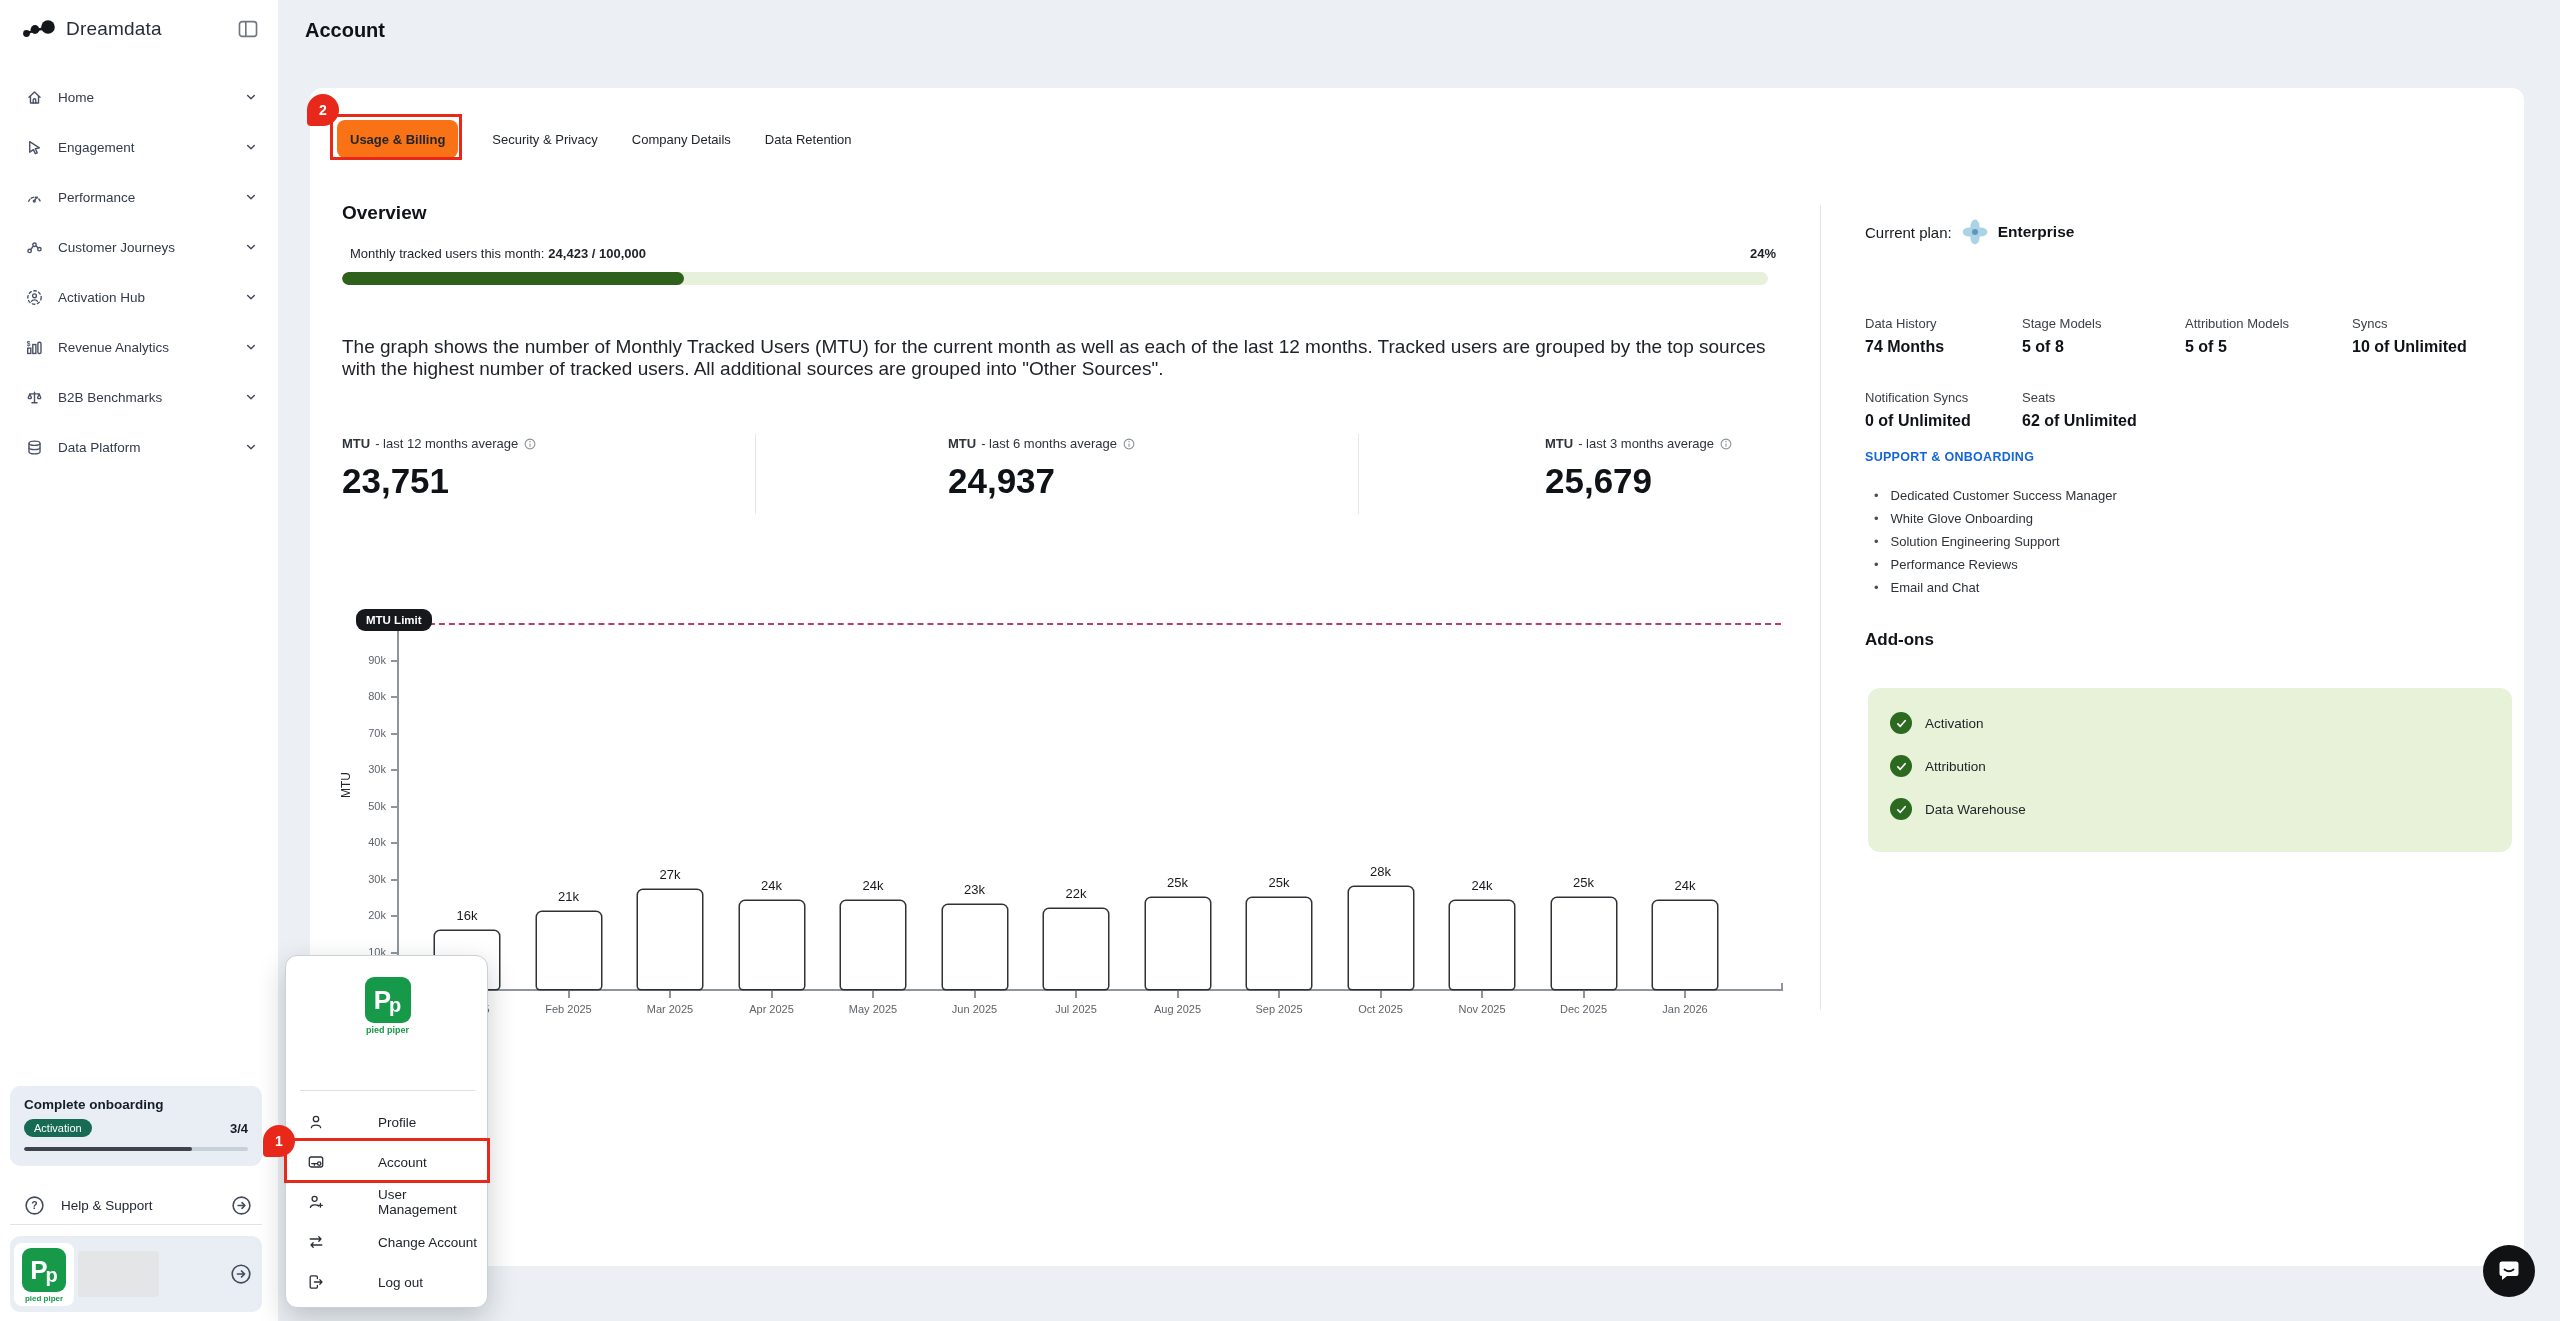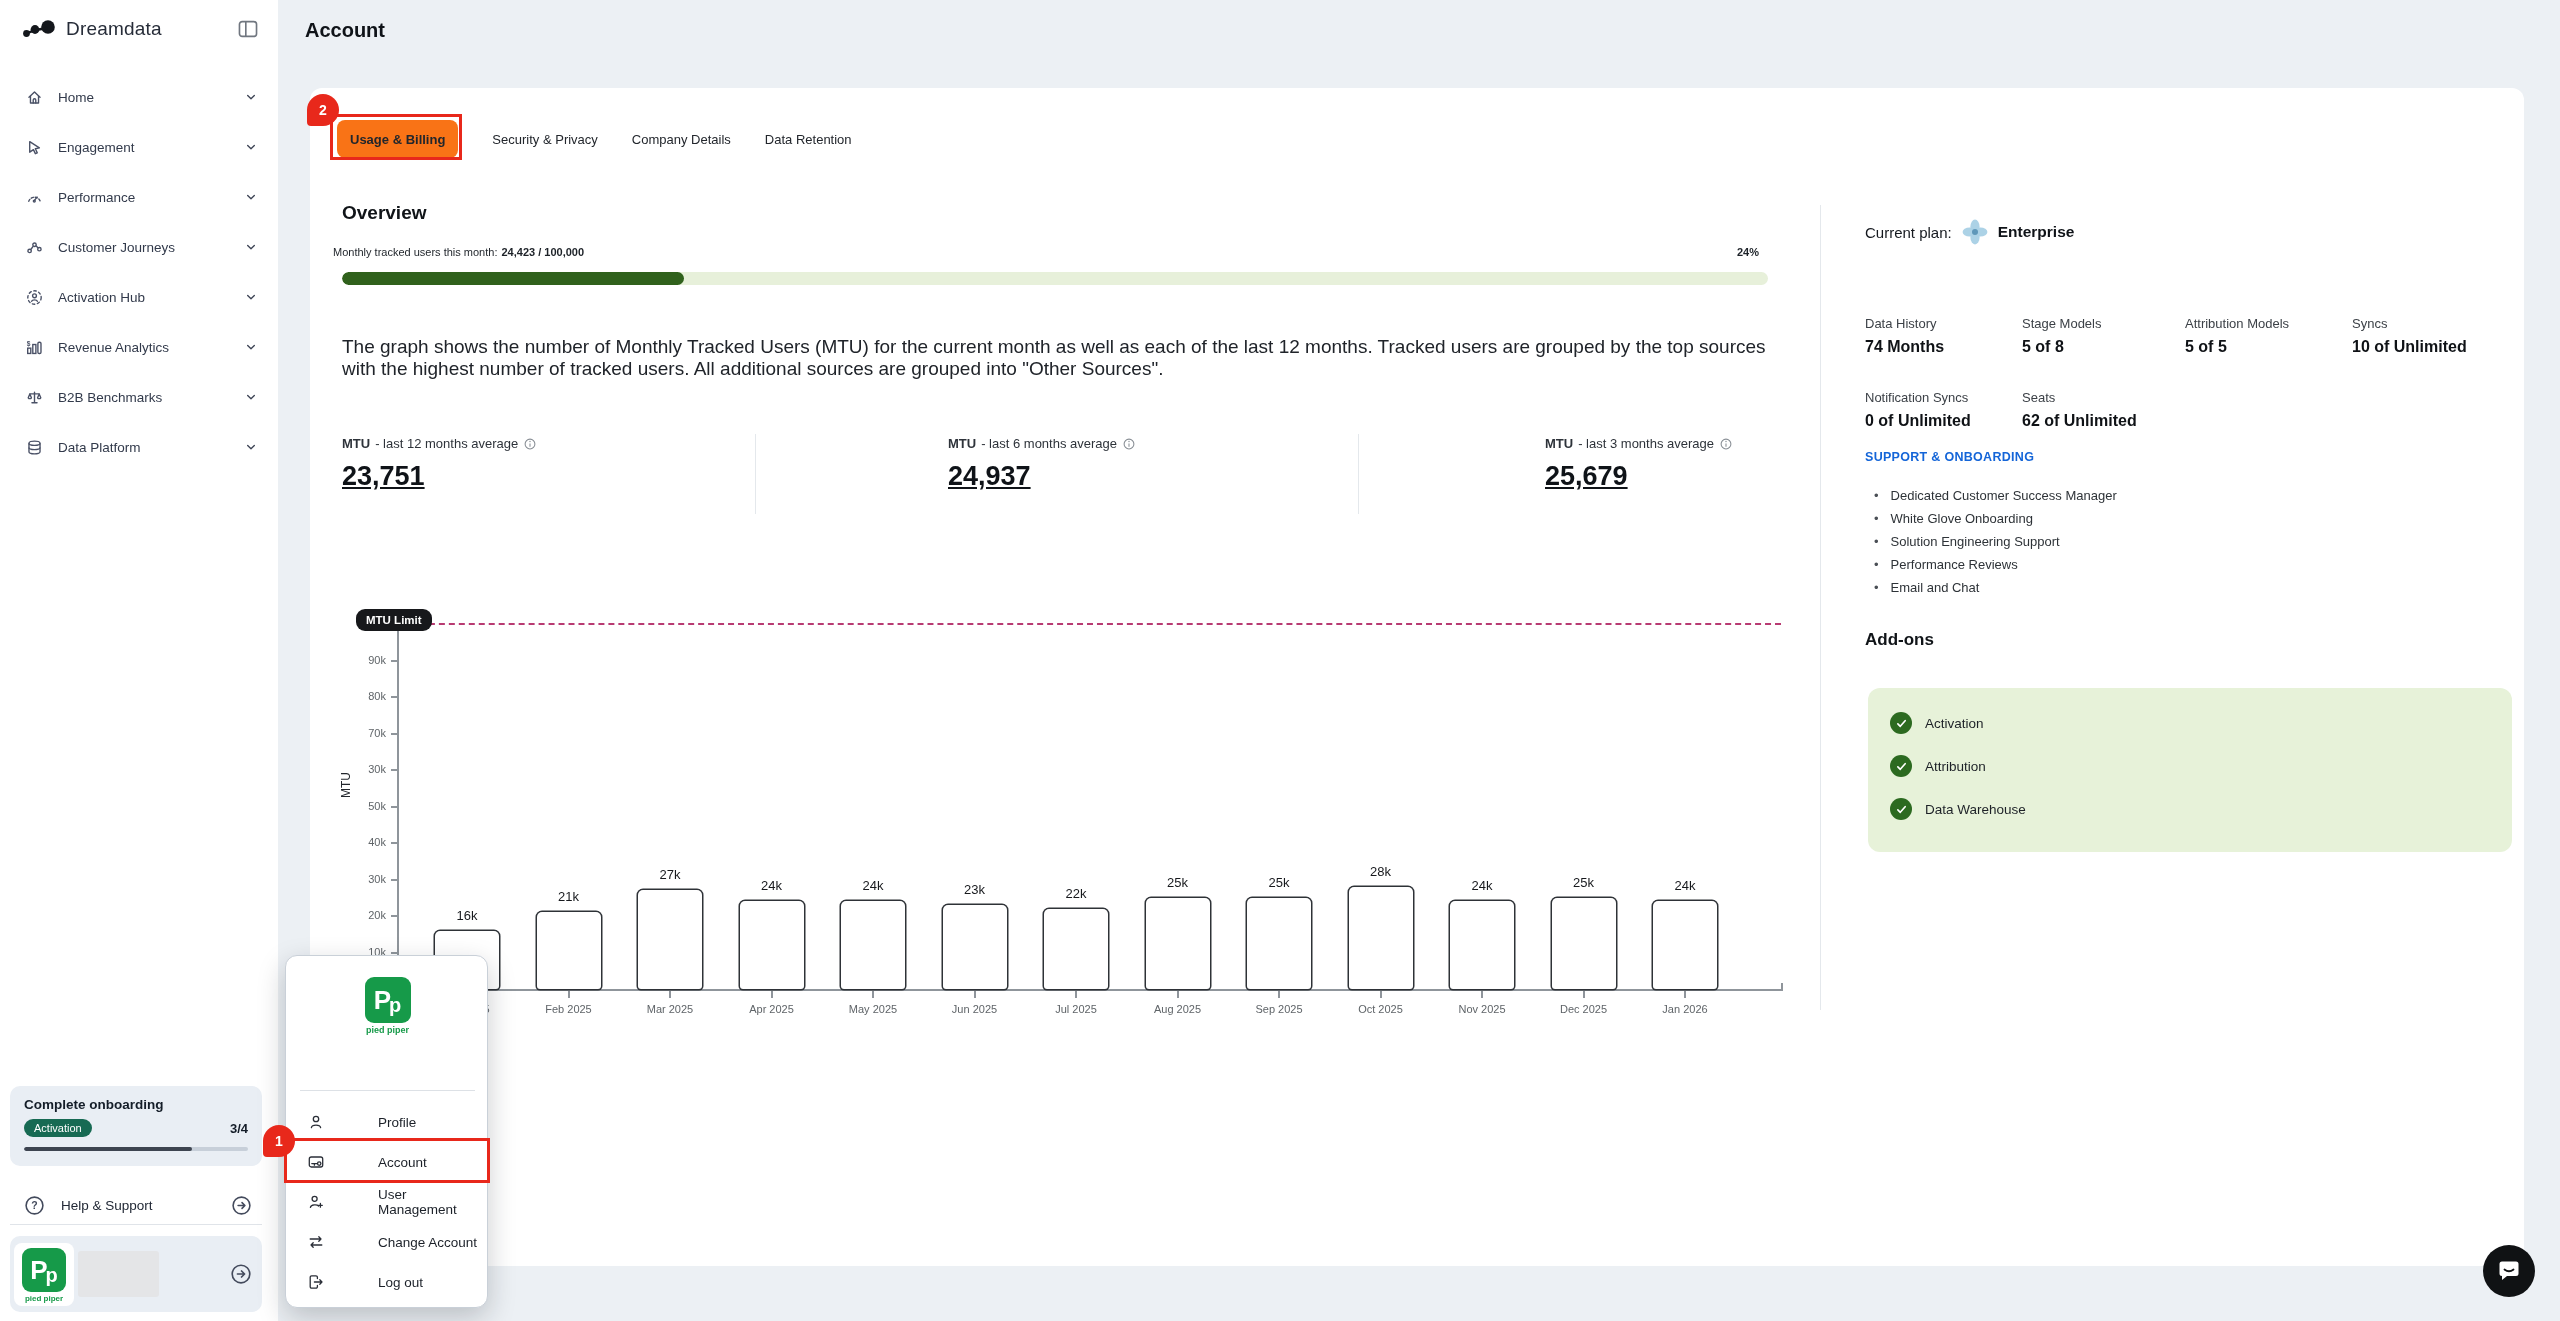--- a/index.html
+++ b/index.html
@@ -40,30 +40,30 @@
   .pp-text { color: #169a49; font-weight: bold; margin-top: 2px; white-space: nowrap; }
 
   
   .page-title { position: absolute; left: 305px; top: 19px; font-size: 20px; font-weight: bold; color: #0f1318; z-index: 2; }
   .main-card { position: absolute; left: 310px; top: 88px; width: 2214px; height: 1178px; background: #fff; border-radius: 12px; z-index: 1; }
   .tabs-row { position: absolute; left: 337px; top: 119px; height: 40px; display: flex; align-items: center; gap: 34px; z-index: 2; }
   .tab { font-size: 13px; color: #22262c; height: 38px; display: flex; align-items: center; cursor: pointer; white-space: nowrap; }
   .tab.active { background: #f97316; border-radius: 8px; padding: 0 13px; font-weight: bold; }
 
   .overview-heading { position: absolute; left: 342px; top: 202px; font-size: 19px; font-weight: bold; color: #101418; z-index: 2; }
-  .usage-line { position: absolute; left: 333px; top: 246px; width: 1426px; display: flex; align-items: center; font-size: 11px; color: #1d2228; z-index: 2; }
+  .usage-line { position: absolute; left: 350px; top: 246px; width: 1426px; display: flex; align-items: center; font-size: 13px; color: #1d2228; z-index: 2; }
   .usage-line b { margin-left: 4px; }
   .usage-pct { margin-left: auto; font-weight: bold; }
   .usage-track { position: absolute; left: 342px; top: 272px; width: 1426px; height: 13px; border-radius: 7px; background: #e7f0da; overflow: hidden; z-index: 2; }
   .usage-fill { height: 100%; background: #30611c; border-radius: 7px; }
   .chart-desc { position: absolute; left: 342px; top: 336px; width: 1436px; font-size: 19px; line-height: 22px; color: #20242a; z-index: 2; }
 
   .stat { position: absolute; top: 436px; z-index: 2; }
   .stat-label { font-size: 13px; color: #2e333a; display: flex; align-items: center; gap: 5px; }
-  .stat-value { margin-top: 10px; font-size: 27px; font-weight: bold; color: #0f1318; text-decoration: underline; }
+  .stat-value { margin-top: 10px; font-size: 35px; font-weight: bold; color: #0f1318; }
   .stat-divider { position: absolute; top: 434px; width: 1px; height: 80px; background: #e4e8ec; z-index: 2; }
 
   
   .chart { position: absolute; left: 330px; top: 598px; width: 1460px; height: 420px; z-index: 2; }
   .chart div { position: absolute; }
   .mtu-limit-pill { left: 26px; top: 11px; background: #17181b; color: #fff; font-size: 11.5px; font-weight: bold; padding: 5px 10px; border-radius: 9px; z-index: 3; }
   .chart-ylabel { left: -4px; top: 180px; width: 40px; text-align: center; transform: rotate(-90deg); font-size: 12px; color: #23272d; }
 
   
   .vdivider { position: absolute; left: 1820px; top: 205px; width: 1px; height: 805px; background: #e4e8ec; z-index: 2; }

